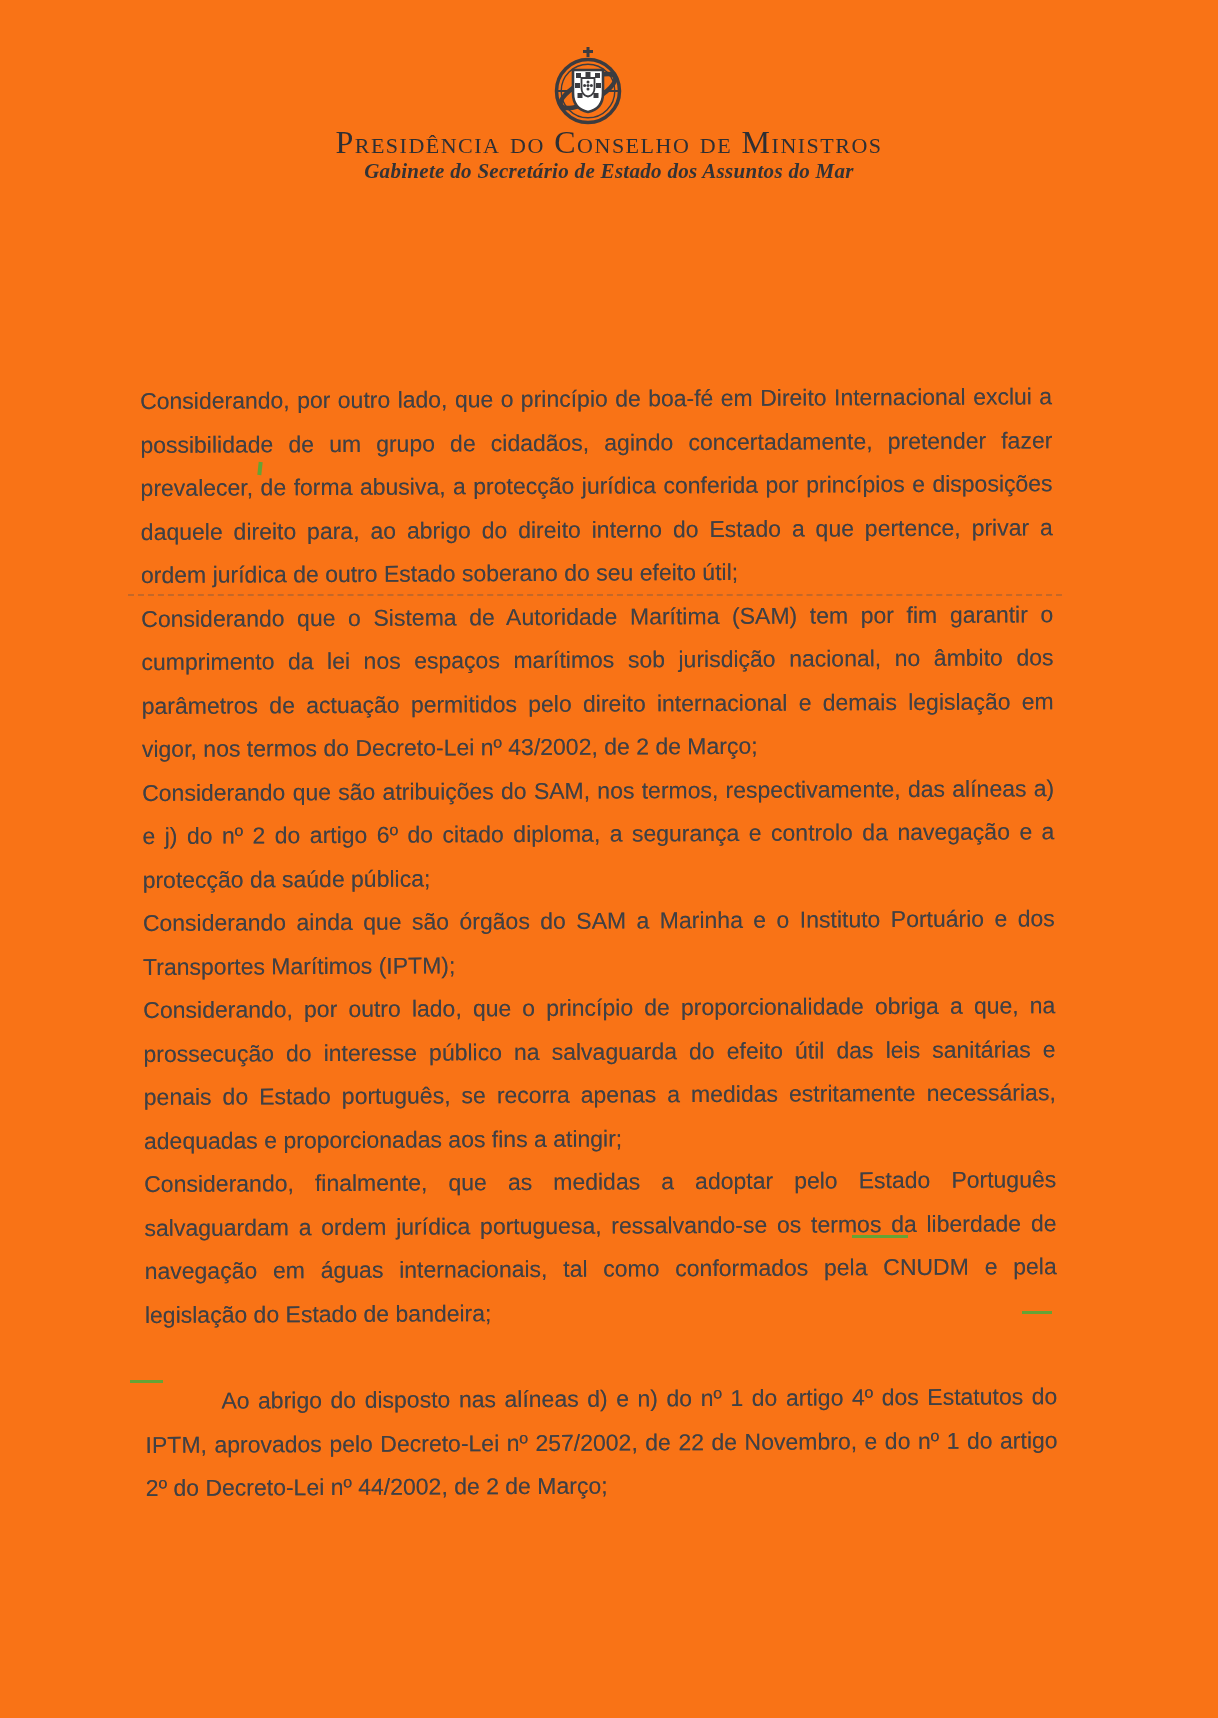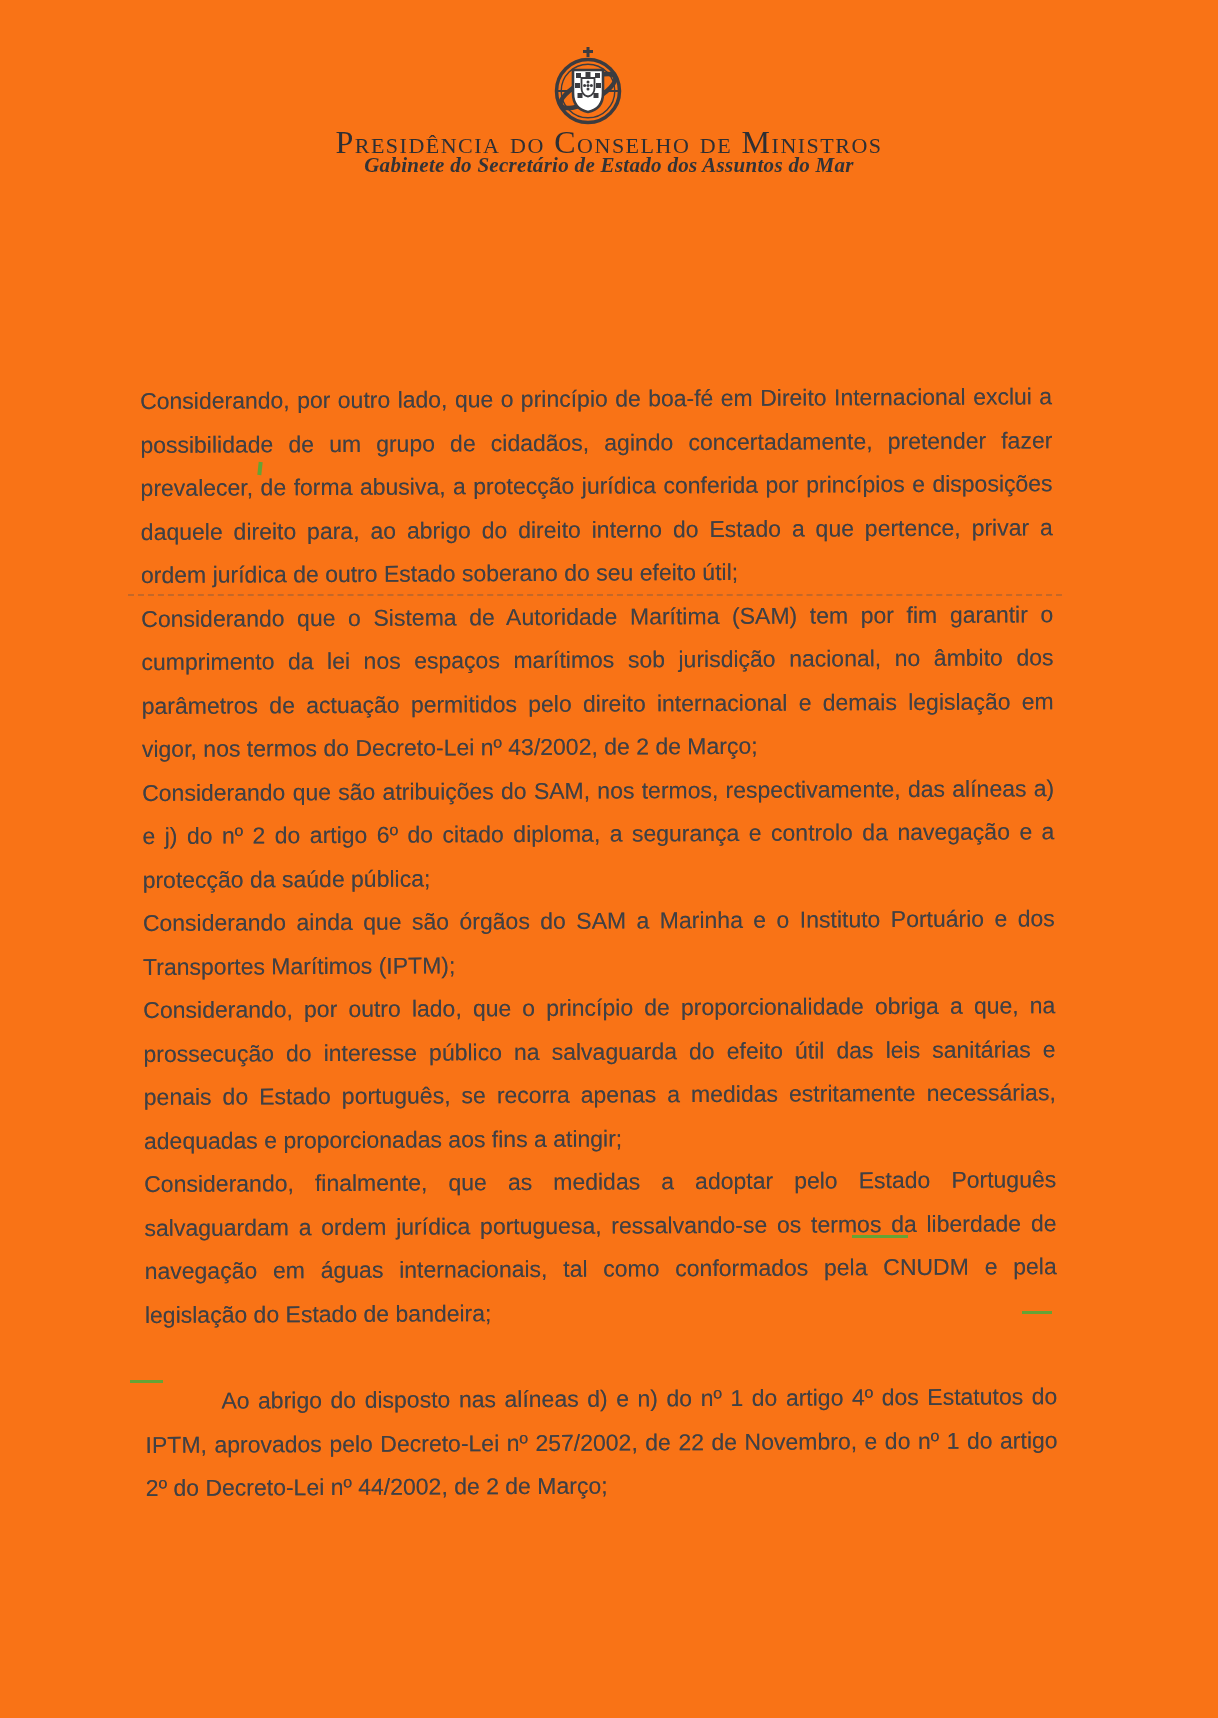--- a/index.html
+++ b/index.html
@@ -42,21 +42,21 @@
     margin: 0;
     font-family: "Liberation Serif", serif;
     font-variant: small-caps;
     font-weight: 500;
     font-size: 32px;
     letter-spacing: 1.5px;
     color: #2f2f33;
   }
   .org-subtitle {
     position: absolute;
-    top: 153px;
+    top: 159px;
     left: 0;
     width: 100%;
     margin: 0;
     font-family: "Liberation Serif", serif;
     font-style: italic;
     font-weight: bold;
     font-size: 21px;
     letter-spacing: 0.3px;
     color: #333336;
   }

